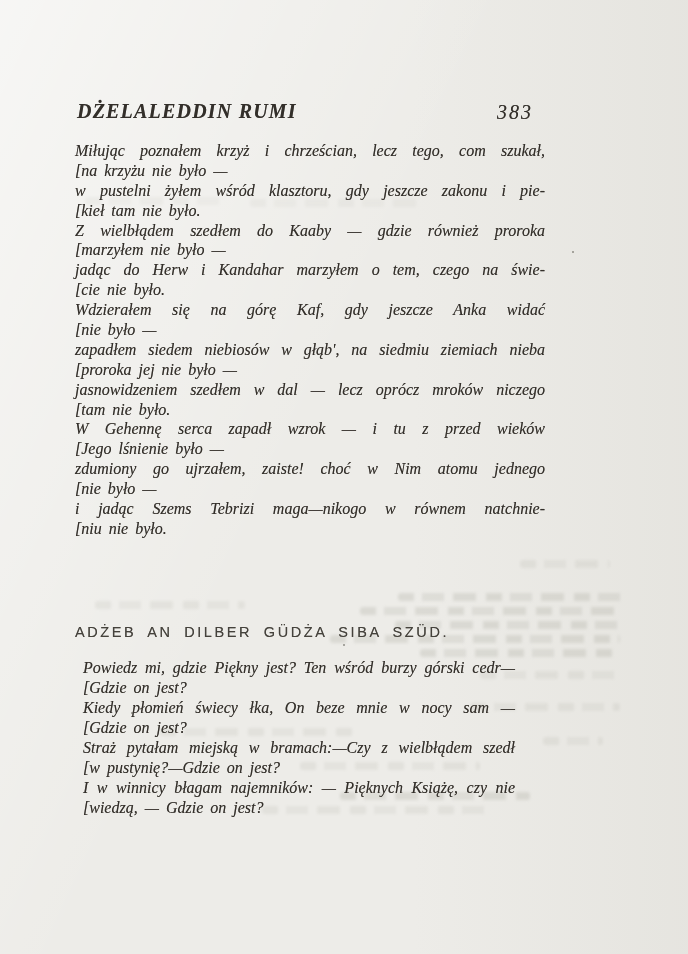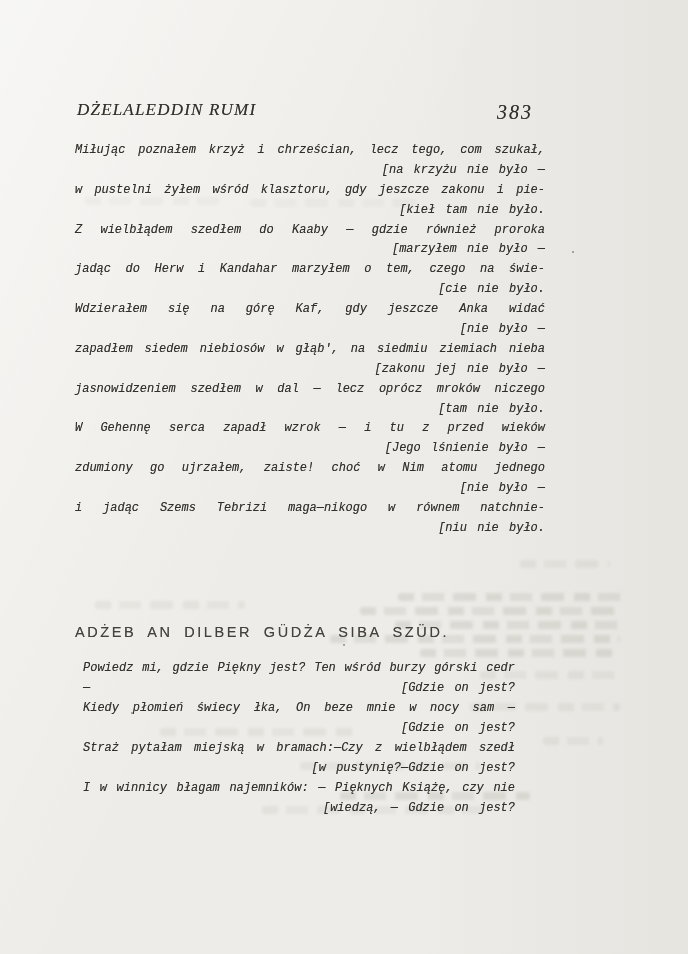--- a/index.html
+++ b/index.html
@@ -11,45 +11,45 @@
   .sheet {
     position:relative; width:688px; height:954px;
     background:
       linear-gradient(115deg, rgba(255,255,255,0.55) 0%, rgba(255,255,255,0.0) 45%),
       linear-gradient(90deg, rgba(216,214,206,0.0) 60%, rgba(208,206,198,0.25) 100%),
       var(--paper, #edece8);
   }
 
   .title {
     position:absolute; left:77px; top:100px;
-    font-style:italic; font-size:17px; letter-spacing:1.2px;
+    font-style:italic; font-size:20px; letter-spacing:1.2px;
     color: var(--ink, #332f2a);
     text-shadow: 0 0 0.5px rgba(51,47,42,0.55);
+    font-weight: bold;
   }
   .pagenum {
     position:absolute; left:497px; top:101px;
     font-style:italic; font-size:20px; letter-spacing:2px;
     color: var(--ink, #332f2a);
     text-shadow: 0 0 0.5px rgba(51,47,42,0.55);
   }
 
   .poem {
     position:absolute; left:75px;
-    font-style:italic; font-size:12px;
+    font-style:italic; font-size:16px;
     color: var(--ink, #332f2a);
     text-shadow: 0 0 0.5px rgba(51,47,42,0.5);
     word-spacing:1px;
-    font-family:Liberation Mono, monospace;
   }
   .poem1 { top:141px; width:470px; }
   .poem2 { top:658px; width:440px; }
   .poem1 .line { line-height:19.9px; height:19.9px; }
   .poem2 .line { line-height:20px;  height:20px;margin-left:8px; }
   .line.main { text-align:justify; text-align-last:justify; }
-  .line.continuation { text-align:right; word-spacing:3px; }
+  .line.continuation { text-align:left; word-spacing:3px; }
 
   .heading {
     position:absolute; left:75px; top:624px; margin:0;
     font-family:"Liberation Sans", sans-serif; font-weight:normal;
     font-size:14.5px; letter-spacing:2.6px; word-spacing:5px;
     color:#45423c; text-shadow: 0 0 0.6px rgba(69,66,60,0.6);
     white-space:nowrap;
     text-align:center;
   }
 
@@ -101,21 +101,21 @@
       <div class="line continuation">[na krzyżu nie było —</div>
       <div class="line main">w pustelni żyłem wśród klasztoru, gdy jeszcze zakonu i pie-</div>
       <div class="line continuation">[kieł tam nie było.</div>
       <div class="line main">Z wielbłądem szedłem do Kaaby — gdzie również proroka</div>
       <div class="line continuation">[marzyłem nie było —</div>
       <div class="line main">jadąc do Herw i Kandahar marzyłem o tem, czego na świe-</div>
       <div class="line continuation">[cie nie było.</div>
       <div class="line main">Wdzierałem się na górę Kaf, gdy jeszcze Anka widać</div>
       <div class="line continuation">[nie było —</div>
       <div class="line main">zapadłem siedem niebiosów w głąb', na siedmiu ziemiach nieba</div>
-      <div class="line continuation">[zakonu jej nie było —</div>
+      <div class="line continuation">[proroka jej nie było —</div>
       <div class="line main">jasnowidzeniem szedłem w dal — lecz oprócz mroków niczego</div>
       <div class="line continuation">[tam nie było.</div>
       <div class="line main">W Gehennę serca zapadł wzrok — i tu z przed wieków</div>
       <div class="line continuation">[Jego lśnienie było —</div>
       <div class="line main">zdumiony go ujrzałem, zaiste! choć w Nim atomu jednego</div>
       <div class="line continuation">[nie było —</div>
       <div class="line main">i jadąc Szems Tebrizi maga—nikogo w równem natchnie-</div>
       <div class="line continuation">[niu nie było.</div>
     </div>
 

